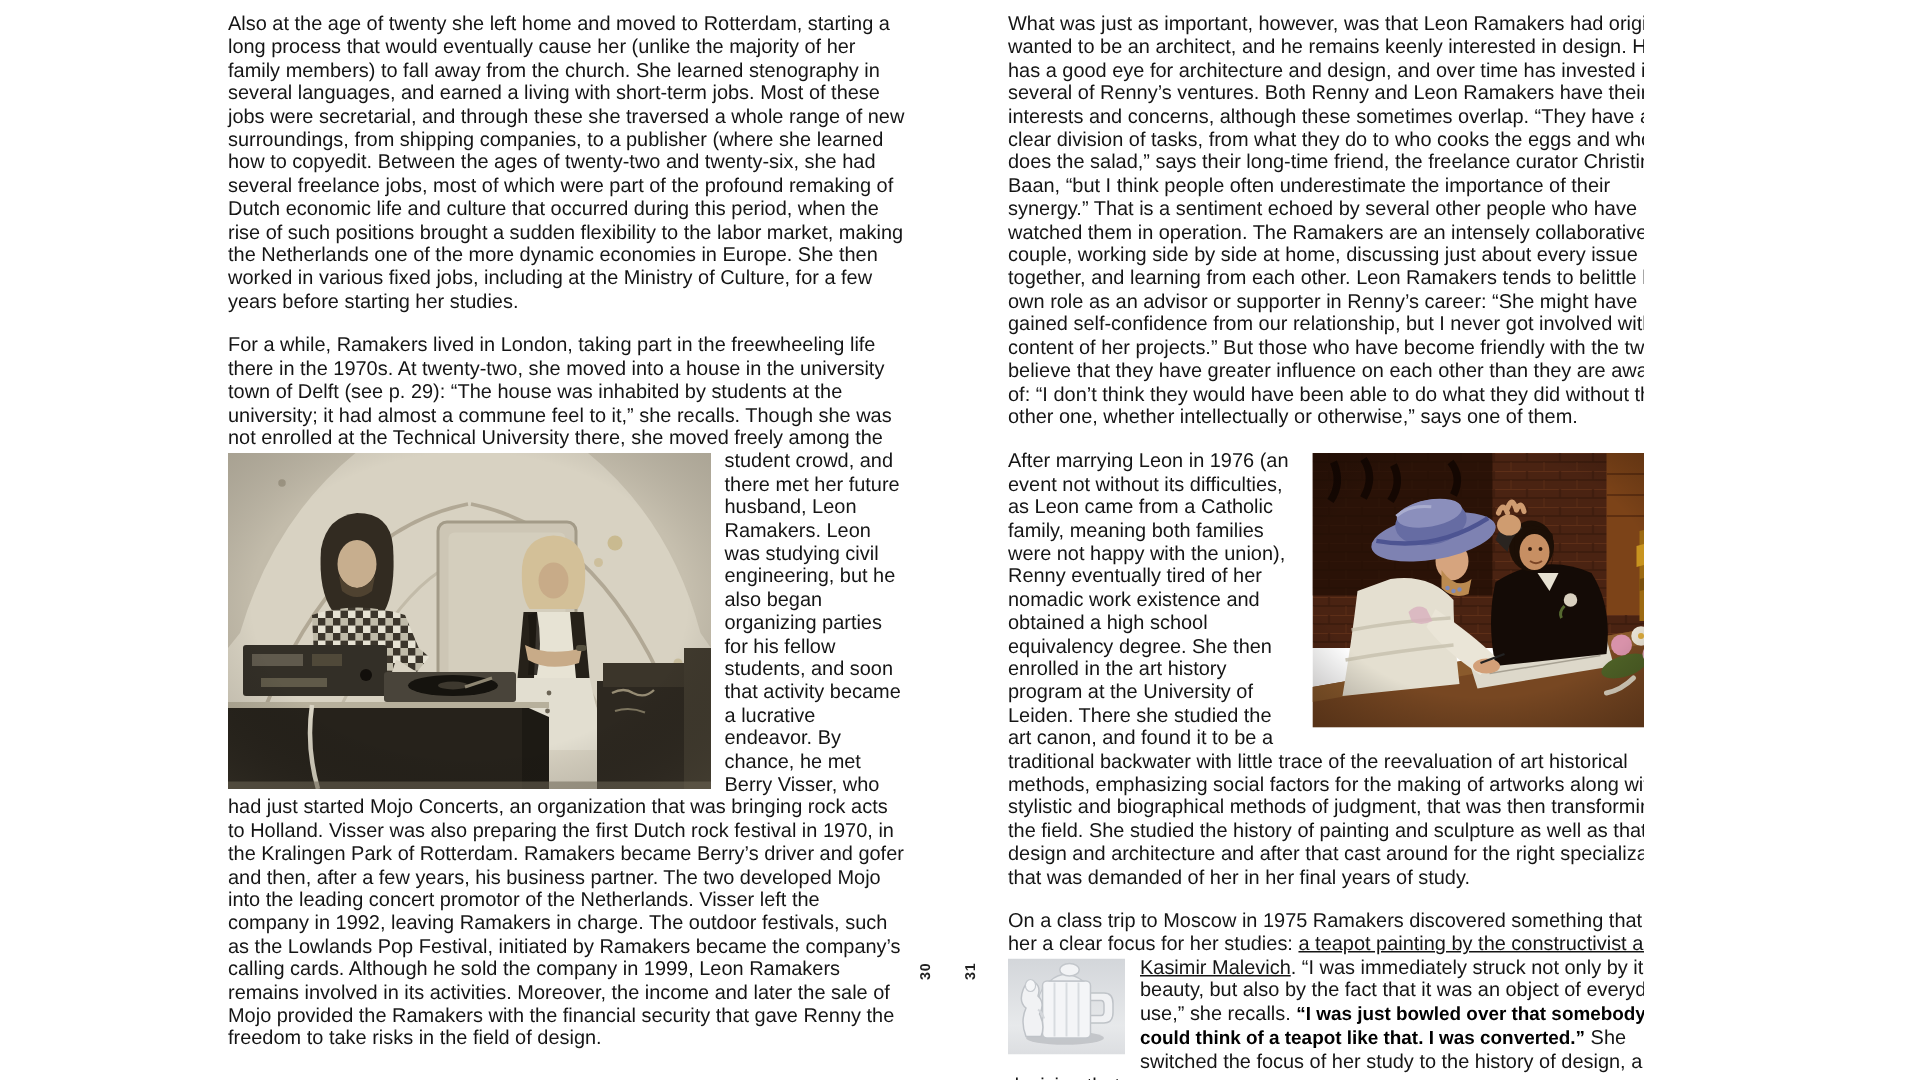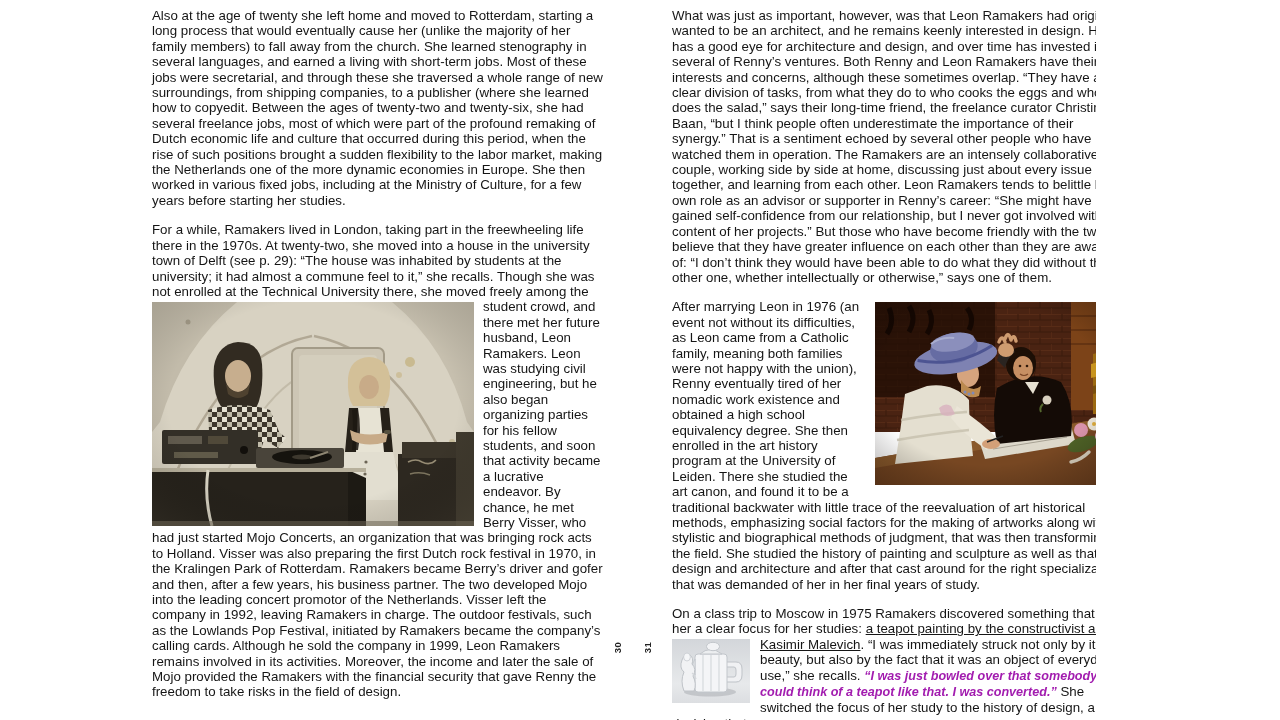--- a/index.html
+++ b/index.html
@@ -4,21 +4,21 @@
 <style>
   html,body{margin:0;padding:0;background:#ffffff;}
   #spread{position:relative;width:1096px;height:720px;background:#ffffff;overflow:hidden;
     font-family:"Liberation Sans",sans-serif;color:#151515;}
   .col{position:absolute;top:8px;font-size:13.3px;line-height:15.4px;text-align:left;}
   #left-col{left:152px;width:452px;}
   #right-col{left:672px;width:456px;}
   .para{margin:0 0 14px 0;}
   .b{font-weight:400;}
   .u{text-decoration:underline;}
-  .blue{font-weight:700;color:#a21caf;font-size:12.6px;font-style:italic;}
+  .blue{font-weight:700;color:#000000;font-size:12.6px;}
   .float-left-photo{float:left;margin:3px 9px 4px 0;}
   .float-right-photo{float:right;margin:3px 0 6px 11px;}
   .float-teapot{float:left;margin:2px 10px 2px 0;}
   .clearfix::after{content:"";display:block;clear:both;}
   .pagenum{position:absolute;font-size:9.5px;font-weight:700;color:#222;
     transform:rotate(-90deg);transform-origin:center center;letter-spacing:0.5px;}
   #pagenum-left{left:612px;top:642px;}
   #pagenum-right{left:642px;top:642px;}
   svg{display:block;}
 </style>

